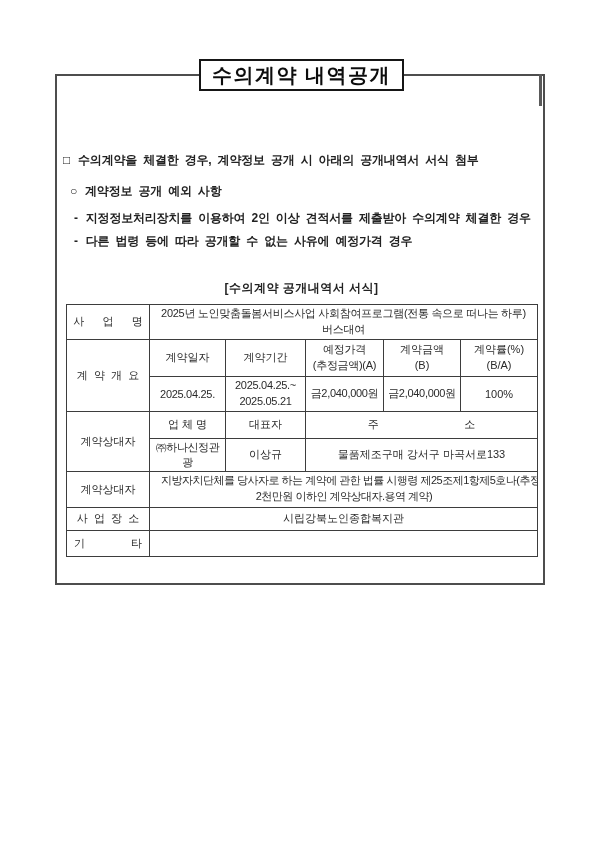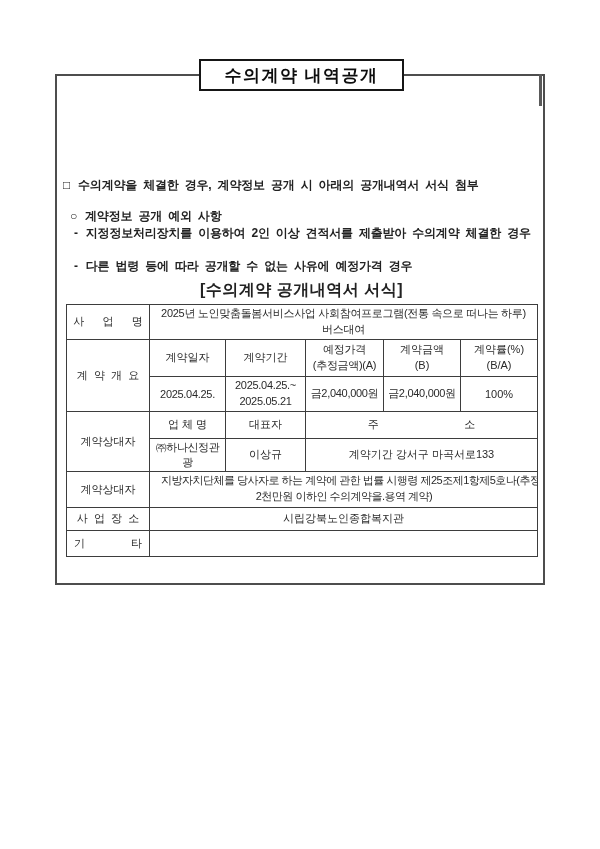--- a/index.html
+++ b/index.html
@@ -20,35 +20,35 @@
     position:absolute; left:539px; top:74px; width:3px; height:32px;
     background:#5a5a5a;
   }
 
   
   .title-box {
     position:absolute; left:199px; top:59px; width:201px; height:28px;
     border:2px solid #161616; background:#fff; z-index:3;
     display:flex; align-items:center; justify-content:center;
   }
-  .title-box span { font-size:17px; font-weight:bold; letter-spacing:1.5px; color:#0d0d0d; }
+  .title-box span { font-size:20px; font-weight:bold; letter-spacing:1.5px; color:#0d0d0d; }
 
   
   .note { position:absolute; font-size:12px; font-weight:bold; color:#222;
-          white-space:nowrap; word-spacing:3px; letter-spacing:-0.2px;margin-top:25px; }
+          white-space:nowrap; word-spacing:3px; letter-spacing:-0.2px; }
   .note .marker { display:inline-block; margin-right:8px; }
   .n1 { left:63px; top:152px; }
   .n2 { left:70px; top:183px; }
-  .n3 { left:74px; top:200px; }
+  .n3 { left:74px; top:210px; }
   .n4 { left:74px; top:233px; }
 
   
   .caption {
     position:absolute; left:66px; top:280px; width:471px;
-    text-align:center; font-size:16px; font-weight:bold; color:#222;
+    text-align:center; font-size:12px; font-weight:bold; color:#222;
     letter-spacing:0.5px;
   }
 
   
   table.disclosure {
     position:absolute; left:66px; top:304px; width:471px;
     border-collapse:collapse; table-layout:fixed;
   }
   table.disclosure td {
     border:1px solid #3d3d3d; font-size:11px; color:#2a2a2a;
@@ -150,28 +150,28 @@
     <tr class="r4">
       <td rowspan="2">계약상대자</td>
       <td class="spread">업 체 명</td>
       <td>대표자</td>
       <td colspan="3" class="spread">주                            소</td>
     </tr>
 
     <tr class="r5">
       <td class="company">㈜하나신정관광</td>
       <td>이상규</td>
-      <td colspan="3">계약기간 강서구 마곡서로133</td>
+      <td colspan="3">물품제조구매 강서구 마곡서로133</td>
     </tr>
 
     <tr class="r6">
       <td>계약상대자</td>
       <td colspan="5" class="reason-cell two-line">
         <div class="l1">지방자치단체를 당사자로 하는 계약에 관한 법률 시행령 제25조제1항제5호나(추정가격이</div>
-        <div class="l2">2천만원 이하인 수의계약을.용역 계약)</div>
+        <div class="l2">2천만원 이하인 계약상대자.용역 계약)</div>
       </td>
     </tr>
 
     <tr class="r7">
       <td class="spread">사  업  장  소</td>
       <td colspan="5">시립강북노인종합복지관</td>
     </tr>
 
     <tr class="r8">
       <td class="spread">기               타</td>

